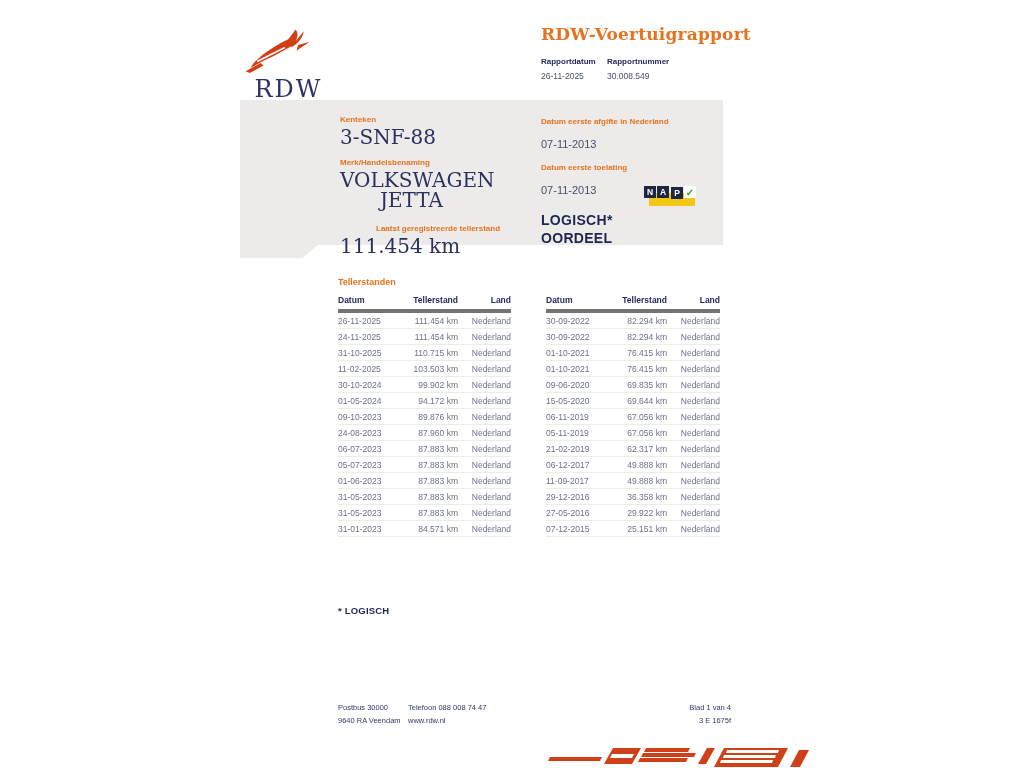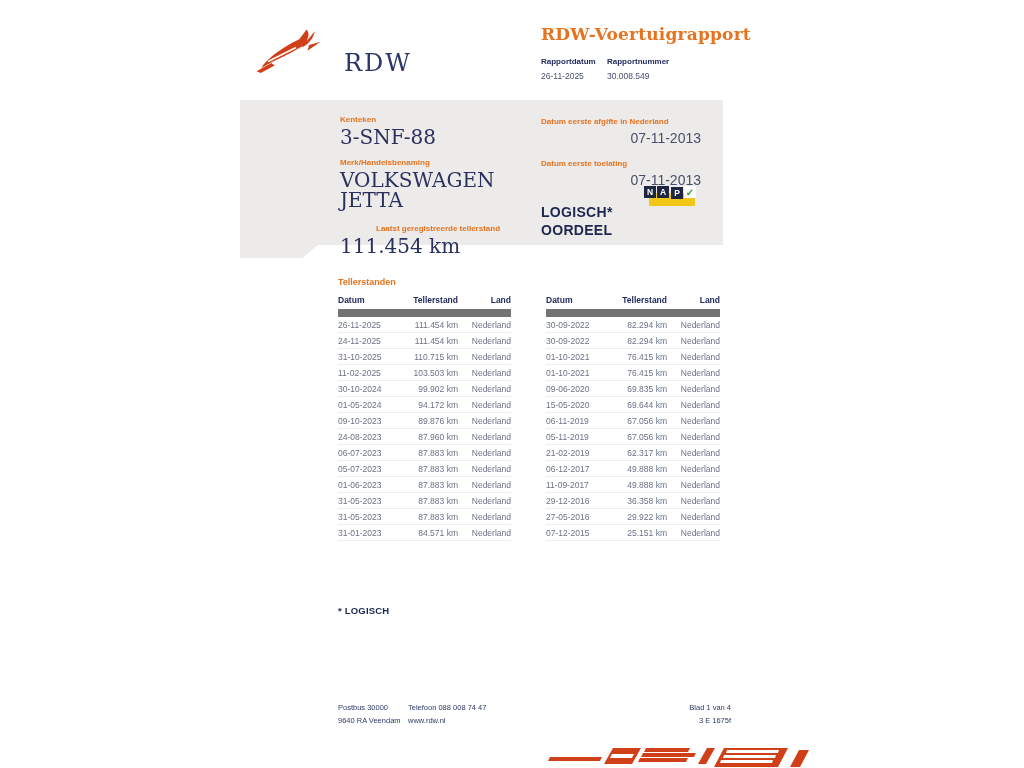--- a/index.html
+++ b/index.html
@@ -1,21 +1,21 @@
 <!DOCTYPE html>
 <html><head>
 <meta charset="utf-8">
 <style>
   * { margin:0; padding:0; box-sizing:border-box; }
   html,body { width:1024px; height:768px; }
   body { background:#ffffff; font-family:"Liberation Sans", sans-serif; position:relative; overflow:hidden; }
   .page { position:absolute; inset:0; background:#fff; }
 
   
-  .logo { position:absolute; left:255px; top:20px; display:flex; align-items:flex-end; }
+  .logo { position:absolute; left:244px; top:20px; display:flex; align-items:center;flex-direction:column; }
   .logo svg { width:82px; height:52px; display:block; margin-top:4px; }
   .logo-text { font-family:"DejaVu Serif", serif; font-size:24px; font-weight:500;
                color:#2a3569; letter-spacing:2px; margin-left:7px; line-height:26px; }
 
   .report-title { position:absolute; left:541px; top:24px; font-family:"DejaVu Serif", serif;
                   font-size:17px; font-weight:700; color:#e5731f; letter-spacing:.2px; }
 
   .header-meta { position:absolute; left:541px; top:57px; display:flex; }
   .header-meta .col1 { width:66px; }
   .header-meta label { display:block; font-size:8px; font-weight:700; color:#222c5e; }
@@ -23,42 +23,42 @@
 
   
   .graybox { position:absolute; left:240px; top:100px; width:483px; height:145px; background:#edebe9; }
   .graybox::after { content:""; position:absolute; left:0; top:145px; width:78px; height:13px;
                     background:#edebe9; clip-path:polygon(0 0,100% 0,80% 100%,0 100%); }
   .gb-left  { position:absolute; left:100px; top:15px; }
   .gb-right { position:absolute; left:301px; top:17px; width:160px; }
   .gb-label { font-size:8px; font-weight:700; color:#e5731f; }
   .gb-big   { font-family:"DejaVu Serif", serif; font-size:20px; color:#2a3160; margin-top:3px; line-height:20px; }
   .mt-sec   { margin-top:11px; }
-  .gb-date  { font-size:14px; color:#474f6d; margin-top:4px;text-align:right; }
+  .gb-date  { font-size:11px; color:#474f6d; margin-top:12px; }
   .oordeel  { margin-top:15px; font-size:14px; font-weight:800; color:#1c2750; line-height:18px; letter-spacing:.3px; }
 
   
   .nap { position:absolute; left:404px; top:86px; width:60px; height:26px; }
   .nap-shadow { position:absolute; left:5px; top:7px; width:46px; height:13px; background:#f3c718; }
   .nap-row { position:relative; display:flex; gap:1px; }
   .nap-box { width:12px; height:12px; background:#1e2742; color:#fff; font-size:8.5px; font-weight:700;
              display:flex; align-items:center; justify-content:center; font-style:normal; }
   .nap-box.p { transform:translate(1px,1px); }
   .nap-check { width:12px; height:12px; background:#fff; color:#2fa12e; font-size:10px; font-weight:700;
                display:flex; align-items:center; justify-content:center; margin-left:1px; }
 
   
   .tellerstanden { position:absolute; left:338px; top:277px; }
   .ts-heading { font-size:9px; font-weight:700; color:#e5731f; margin-bottom:8px; }
   .ts-tables { display:flex; gap:35px; }
   table { border-collapse:collapse; table-layout:fixed; }
   .t-left  { width:173px; }
   .t-right { width:174px; }
   th { font-size:8.5px; font-weight:700; color:#222c5e; text-align:left; padding:0 0 4px 0;
-       border-bottom:8px solid #737373;margin-left:20px; }
+       border-bottom:4px solid #737373;margin-left:20px; }
   td { font-size:8.5px; color:#6b7286; padding:3px 0 2px 0; border-bottom:1px solid #ececec; }
   th:nth-child(2), td:nth-child(2) { text-align:right; }
   th:nth-child(3), td:nth-child(3) { text-align:right; }
 
   
   .footnote { position:absolute; left:338px; top:605px; width:393px; }
   .fn-title { font-size:9.5px; font-weight:800; color:#1c2750; letter-spacing:.2px; }
   .fn-text  { margin-top:7px; font-size:8px; color:#e5793a; line-height:14px; }
 
   
@@ -98,21 +98,21 @@
       <span class="val">30.008.549</span>
     </div>
   </div>
 
   <section class="graybox">
     <div class="gb-left">
       <div class="gb-label">Kenteken</div>
       <div class="gb-big">3-SNF-88</div>
       <div class="gb-label mt-sec">Merk/Handelsbenaming</div>
       <div class="gb-big">VOLKSWAGEN</div>
-      <div class="gb-big" style="margin-top:0;">JETTA</div>
+      <div class="gb-big" style="margin-top:0;margin-left:40px;">JETTA</div>
       <div class="gb-label" style="margin-top:14px;padding-left:36px;">Laatst geregistreerde tellerstand</div>
       <div class="gb-big">111.454 km</div>
     </div>
     <div class="gb-right">
       <div class="gb-label">Datum eerste afgifte in Nederland</div>
       <div class="gb-date">07-11-2013</div>
       <div class="gb-label" style="margin-top:13px;">Datum eerste toelating</div>
       <div class="gb-date">07-11-2013</div>
       <div class="oordeel">
         <div>LOGISCH*</div>

